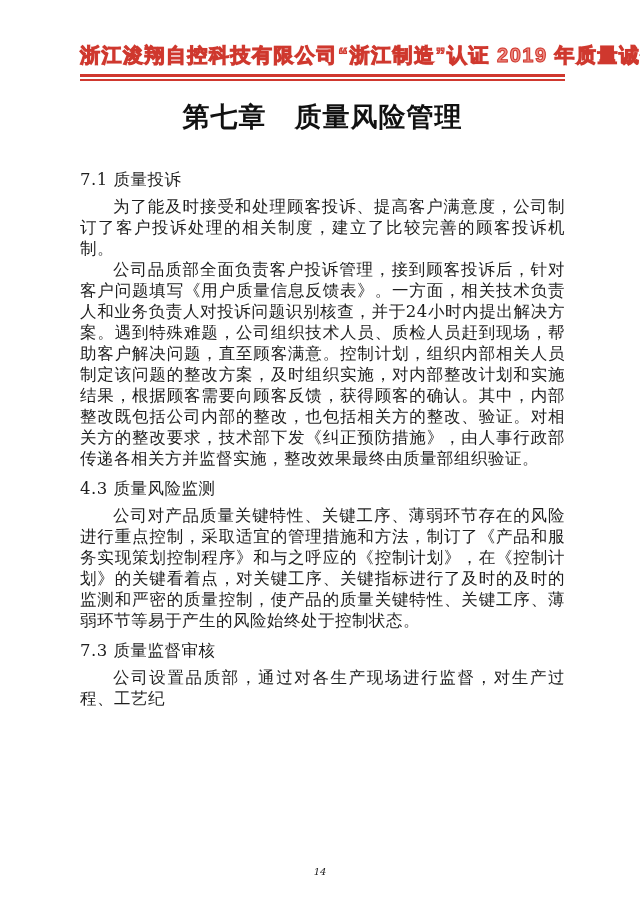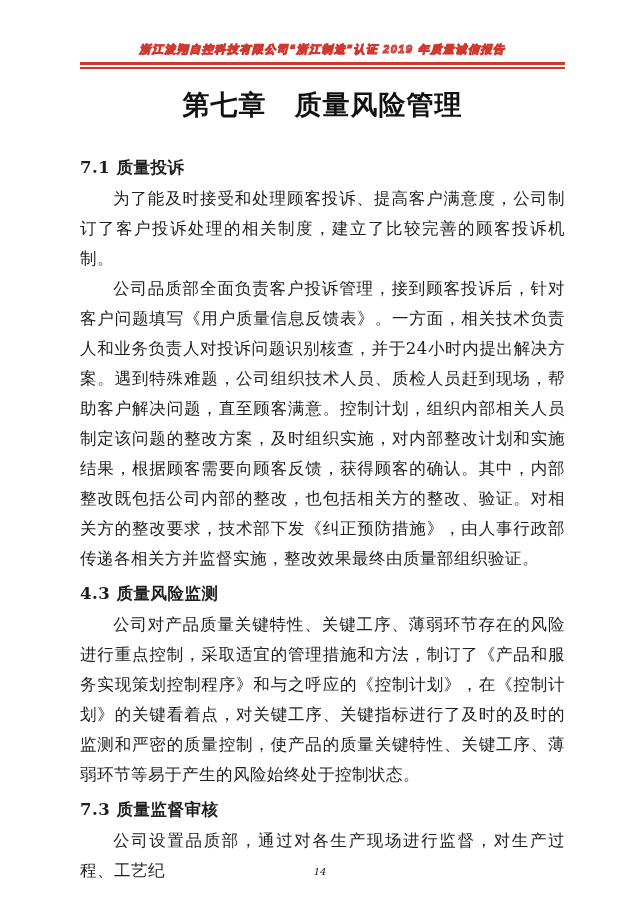--- a/index.html
+++ b/index.html
@@ -18,60 +18,59 @@
     position: relative;
     box-sizing: border-box;
     width: 640px;
     height: 905px;
     padding: 42px 75px 0 80px;
     background: #ffffff;
   }
   
   .doc-header {
     display: flex;
-    justify-content: center;
+    justify-content: space-between;
     align-items: flex-end;
     font-family: "Liberation Sans", "DejaVu Sans", sans-serif;
-    font-size: 11px;
+    font-size: 20px;
     font-weight: 700;
     letter-spacing: 1.5px;
     white-space: nowrap;
     color: #ee8c84;
     -webkit-text-stroke: 1px #cf382e;
     text-shadow: 0 0 1px #d8463c;
-    font-style: italic;
   }
   .header-rule { margin-top: 5px; }
   .header-rule .thick { height: 3px;  background: #d0382e; }
   .header-rule .gap   { height: 2px;  background: transparent; }
   .header-rule .thin  { height: 1.5px; background: #d0382e; }
   
   .chapter-title {
     margin: 18px 0 28px 0;
     text-align: center;
     font-family: "Liberation Sans", "DejaVu Sans", sans-serif;
     font-size: 27px;
     font-weight: 700;
     line-height: 36px;
     color: #111111;
     letter-spacing: 1px;
   }
   
   .section-heading {
     margin: 3px 0 0 0;
     font-size: 16.5px;
-    font-weight: 700;
+    font-weight: 400;
     line-height: 33px;
     color: #1e1e1e;
     letter-spacing: 0.5px;
   }
   .body-paragraph {
     margin: 0;
     font-size: 16.5px;
-    line-height: 30px;
+    line-height: 21px;
     text-align: justify;
     text-justify: inter-ideograph;
     text-indent: 2em;
     letter-spacing: 0.5px;
     color: #1e1e1e;
   }
   
   .page-footer {
     position: absolute;
     left: 0;

